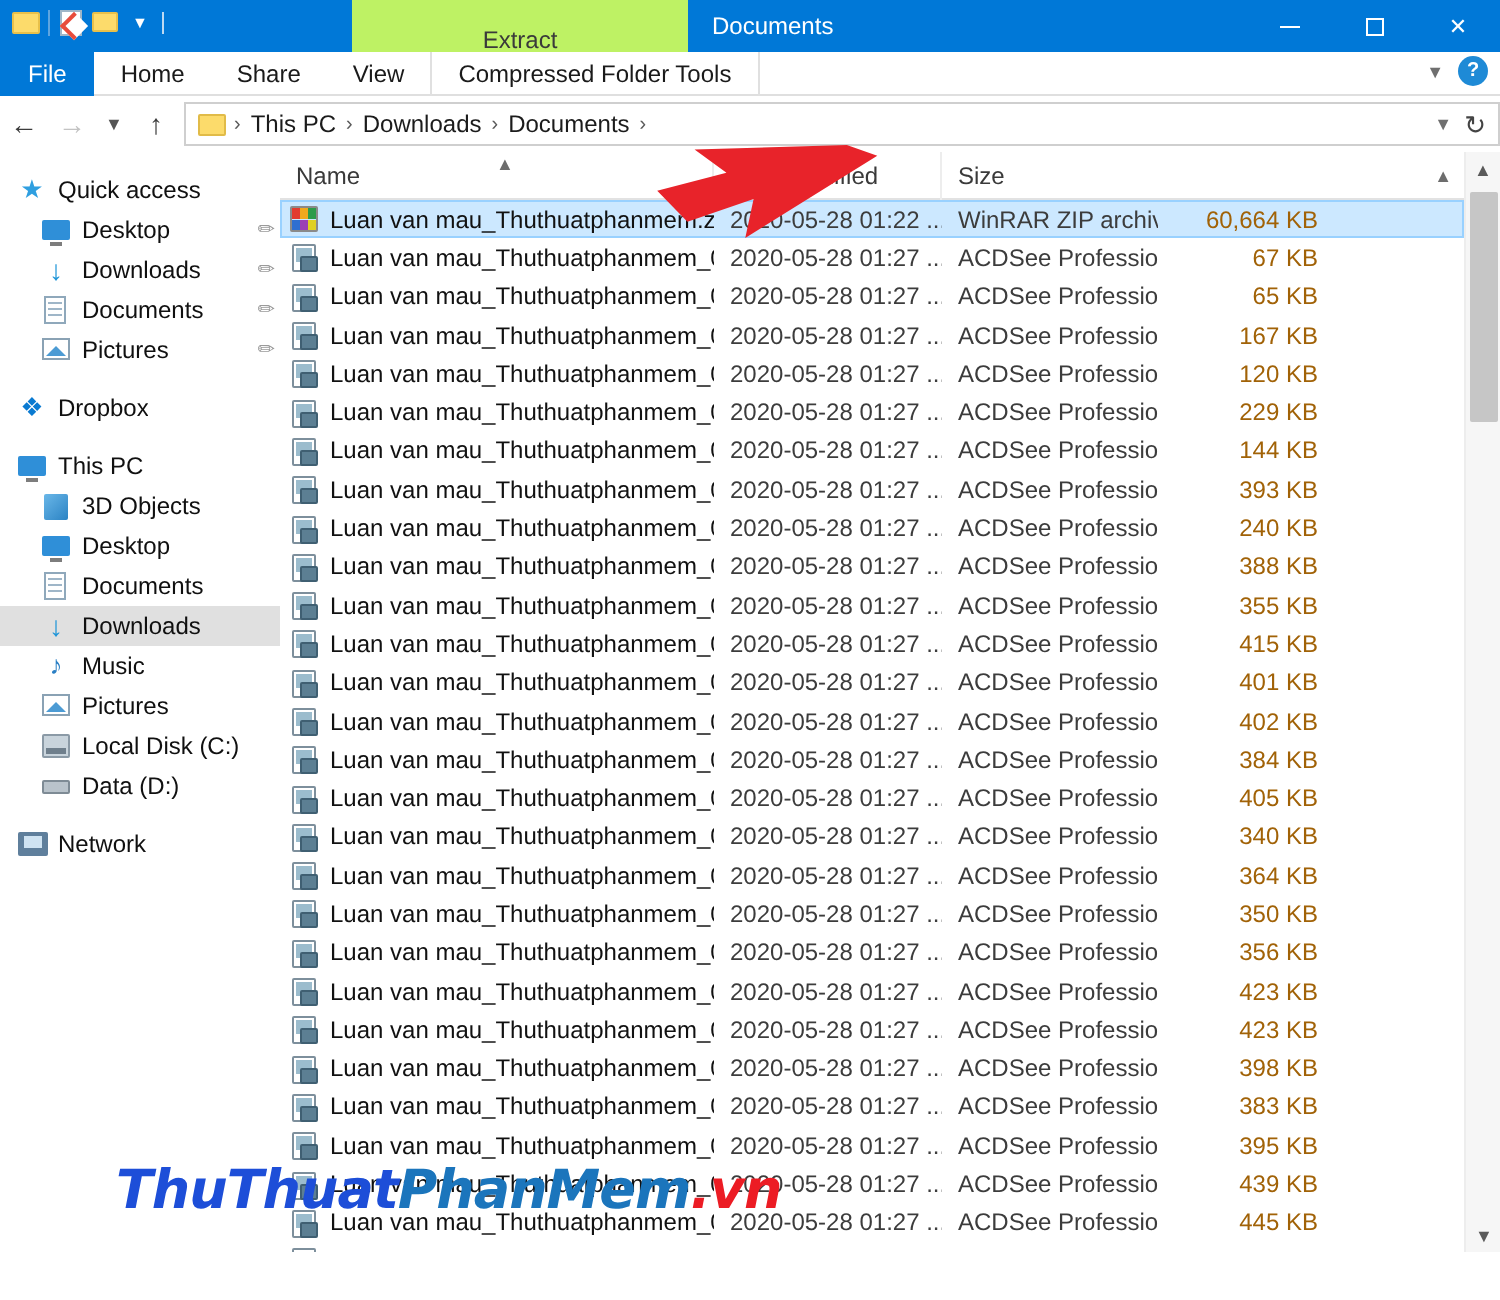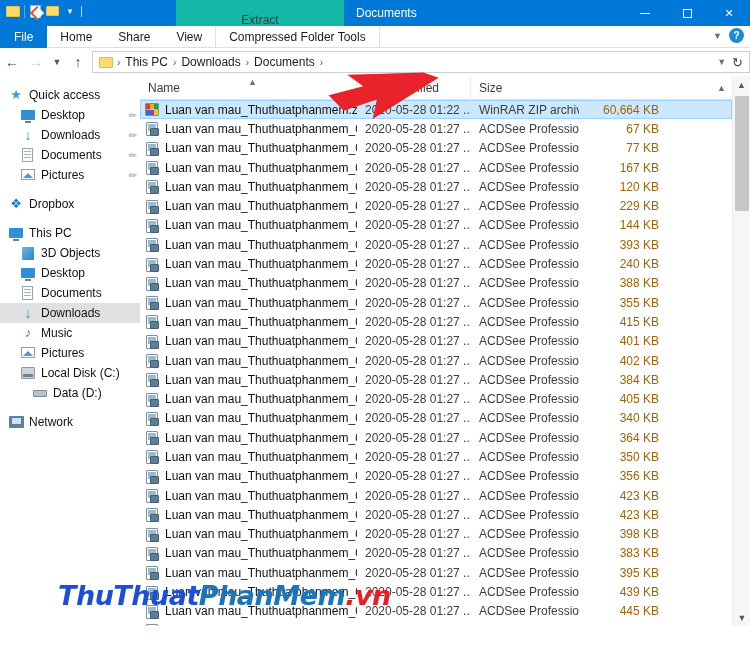--- a/index.html
+++ b/index.html
@@ -33,21 +33,21 @@
     background: #fff;
     border-left: 2px solid #e74c3c; border-top: 2px solid #e74c3c;
     transform: rotate(-45deg);
   }
   .qat-sep { width: 1px; height: 13px; background: #5da5e0; }
   .qat-chev { color: #fff; font-size: 8px; line-height: 15px; padding: 0 2px; }
   .qat-bar { width: 1px; height: 11px; background: #bcd9f2; margin-left: 2px; }
 
   .ctx-tab {
     position: absolute; left: 176px; top: 0; width: 168px; height: 40px;
-    background: #14b8a6; color: #3a3a3a; font-size: 12px;
+    background: #bef264; color: #3a3a3a; font-size: 12px;
     display: flex; align-items: center; justify-content: center;
   }
   .win-title {
     position: absolute; left: 344px; top: 0; height: 26px;
     display: flex; align-items: center; padding: 0 12px;
     color: #fff; font-size: 12px;
   }
   .wbtns { position: absolute; right: 0; top: 0; display: flex; height: 26px; }
   .wbtn {
     width: 42px; height: 26px; display: flex; align-items: center; justify-content: center;
@@ -473,21 +473,21 @@
           <span class="ic-pic" style="display: block;"></span>
         </span>
         <span class="lbl">Pictures</span>
       </div>
       <div class="nav-item" style="padding-left: 20px;">
         <span class="ni-ico">
           <span class="ic-disk" style="display: block;"></span>
         </span>
         <span class="lbl">Local Disk (C:)</span>
       </div>
-      <div class="nav-item" style="padding-left: 32px;">
+      <div class="nav-item" style="padding-left: 20px;">
         <span class="ni-ico">
           <span class="ic-drive" style="display: block;"></span>
         </span>
         <span class="lbl">Data (D:)</span>
       </div>
       <div class="nav-sp"></div>
       <div class="nav-item" style="padding-left: 8px;">
         <span class="ni-ico">
           <span class="ic-net" style="display: block;"></span>
         </span>
@@ -520,21 +520,21 @@
       </div>
       <div class="frow">
         <div class="fcell f-name">
           <span class="fi">
             <span class="fi-pdf" style="display: block;"></span>
           </span>
           <span class="fname-txt">Luan van mau_Thuthuatphanmem_002.p...</span>
         </div>
         <div class="fcell f-date">2020-05-28 01:27 ...</div>
         <div class="fcell f-type">ACDSee Professio...</div>
-        <div class="fcell f-size">77 KB</div>
+        <div class="fcell f-size">65 KB</div>
       </div>
       <div class="frow">
         <div class="fcell f-name">
           <span class="fi">
             <span class="fi-pdf" style="display: block;"></span>
           </span>
           <span class="fname-txt">Luan van mau_Thuthuatphanmem_003.p...</span>
         </div>
         <div class="fcell f-date">2020-05-28 01:27 ...</div>
         <div class="fcell f-type">ACDSee Professio...</div>

